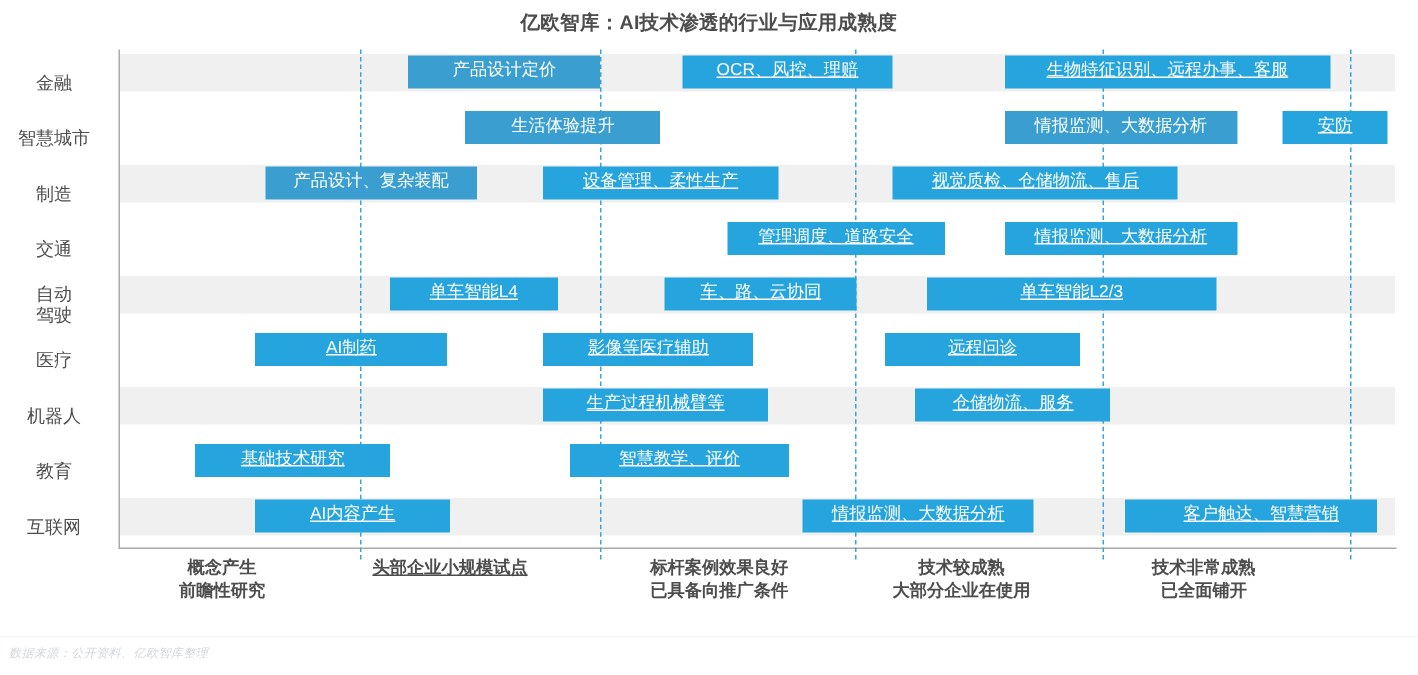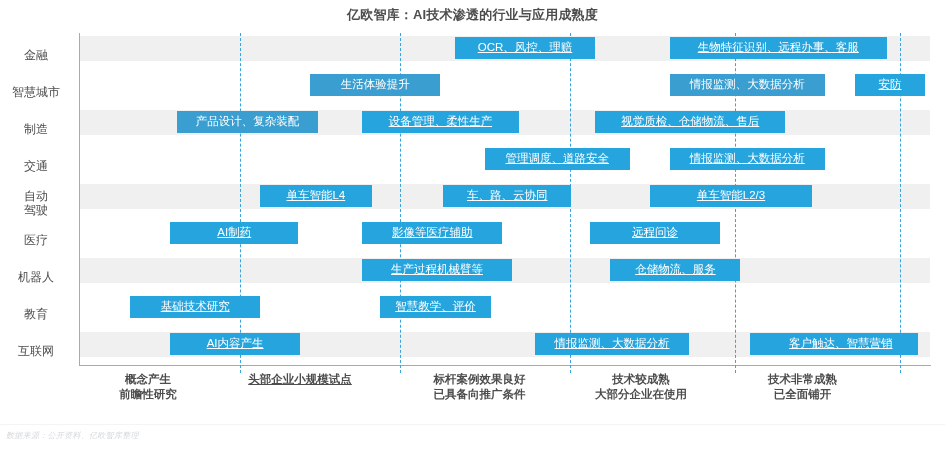--- a/index.html
+++ b/index.html
@@ -67,54 +67,55 @@
       <div class="row-band" style="top: 77px;"></div>
       <div class="row-band" style="top: 151px;"></div>
       <div class="row-band" style="top: 225px;"></div>
       <div class="row-band" style="top: 299px;"></div>
       <div class="gridline" style="left: 159.8px;"></div>
       <div class="gridline" style="left: 319.6px;"></div>
       <div class="gridline" style="left: 489.6px;"></div>
       <div class="gridline" style="left: 655.35px;"></div>
       <div class="gridline" style="left: 820.25px;"></div>
       <div class="row" style="top: 0px;">
+        <div class="bar dark" style="left: 192.1px; width: 128.35px;">产品设计定价</div>
         <div class="bar bright" style="left: 374.85px; width: 140.25px;">OCR、风控、理赔</div>
         <div class="bar bright" style="left: 589.9px; width: 216.75px;">生物特征识别、远程办事、客服</div>
       </div>
       <div class="row" style="top: 37px;">
         <div class="bar dark" style="left: 230.35px; width: 130.05px;">生活体验提升</div>
         <div class="bar dark" style="left: 589.9px; width: 154.7px;">情报监测、大数据分析</div>
         <div class="bar bright" style="left: 775.2px; width: 69.7px;">安防</div>
       </div>
       <div class="row" style="top: 74px;">
         <div class="bar dark" style="left: 96.9px; width: 141.1px;">产品设计、复杂装配</div>
         <div class="bar bright" style="left: 282.2px; width: 156.4px;">设备管理、柔性生产</div>
         <div class="bar bright" style="left: 515.1px; width: 190.4px;">视觉质检、仓储物流、售后</div>
       </div>
       <div class="row" style="top: 111px;">
         <div class="bar bright" style="left: 404.6px; width: 145.35px;">管理调度、道路安全</div>
         <div class="bar bright" style="left: 589.9px; width: 154.7px;">情报监测、大数据分析</div>
       </div>
       <div class="row" style="top: 148px;">
         <div class="bar bright" style="left: 180.2px; width: 111.35px;">单车智能L4</div>
         <div class="bar bright" style="left: 363px; width: 128.35px;">车、路、云协同</div>
-        <div class="bar bright" style="left: 570px; width: 162px;">单车智能L2/3</div>
+        <div class="bar bright" style="left: 538px; width: 193px;">单车智能L2/3</div>
       </div>
       <div class="row" style="top: 185px;">
         <div class="bar bright" style="left: 90.1px; width: 128.35px;">AI制药</div>
         <div class="bar bright" style="left: 282.2px; width: 140.25px;">影像等医疗辅助</div>
         <div class="bar bright" style="left: 510px; width: 130.05px;">远程问诊</div>
       </div>
       <div class="row" style="top: 222px;">
         <div class="bar bright" style="left: 282.2px; width: 149.6px;">生产过程机械臂等</div>
         <div class="bar bright" style="left: 530.4px; width: 130.05px;">仓储物流、服务</div>
       </div>
       <div class="row" style="top: 259px;">
         <div class="bar bright" style="left: 50.15px; width: 130.05px;">基础技术研究</div>
-        <div class="bar bright" style="left: 300.05px; width: 111px;">智慧教学、评价</div>
+        <div class="bar bright" style="left: 300.05px; width: 146px;">智慧教学、评价</div>
       </div>
       <div class="row" style="top: 296px;">
         <div class="bar bright" style="left: 90.1px; width: 130.05px;">AI内容产生</div>
         <div class="bar bright" style="left: 454.75px; width: 154.7px;">情报监测、大数据分析</div>
         <div class="bar bright" style="left: 669.8px; width: 168px; padding-left: 20px;">客户触达、智慧营销</div>
       </div>
     </div>
 
   <div id="y-labels">
       <div class="ylabel" style="top: 48px;">

